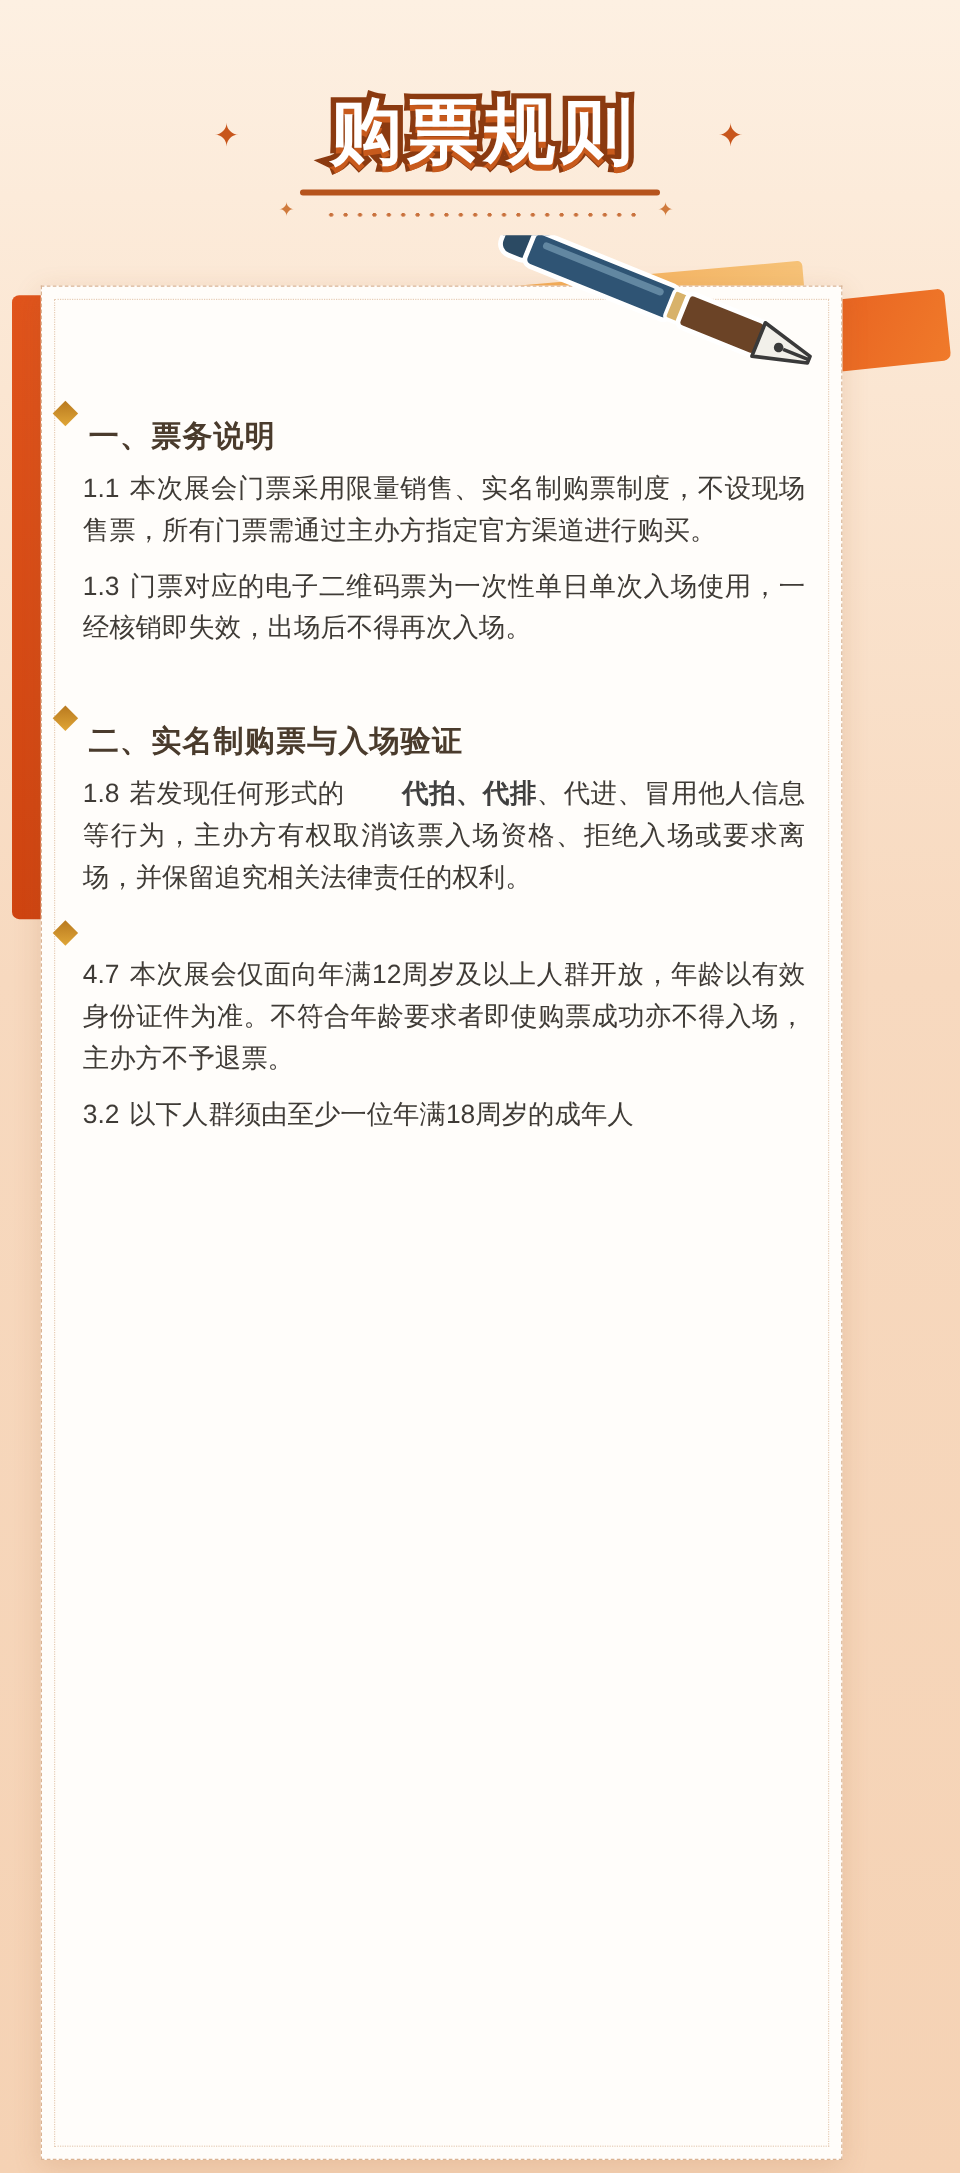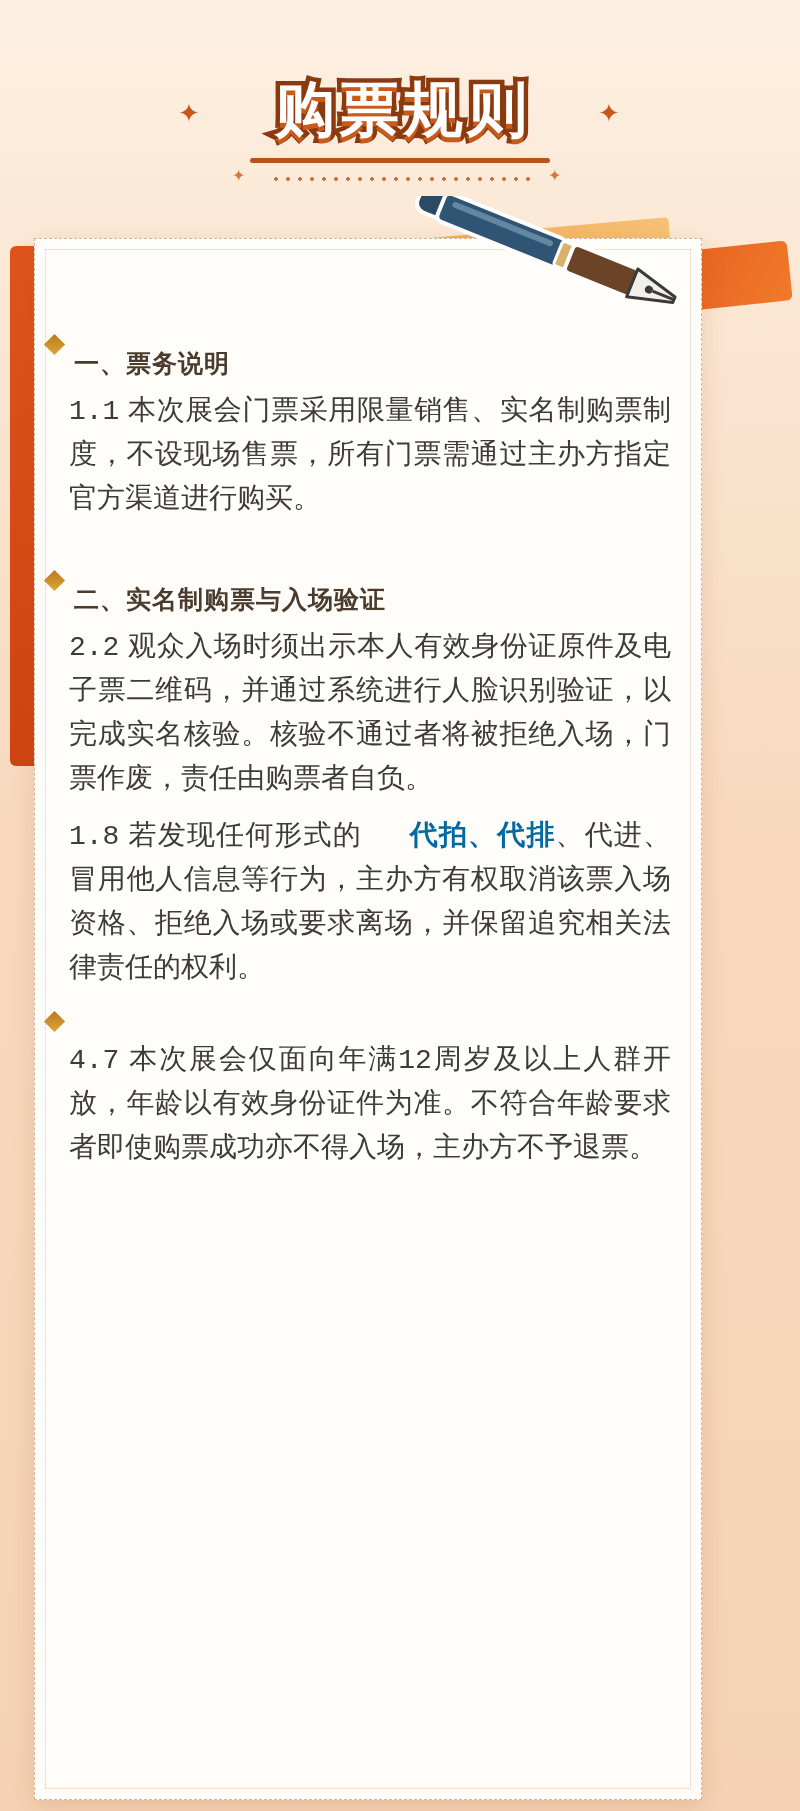--- a/index.html
+++ b/index.html
@@ -158,32 +158,32 @@
   }
   .section-title {
     font-size: 25px;
     font-weight: bold;
     color: #4a3b2c;
     letter-spacing: 1px;
     font-family: "DejaVu Sans", "Liberation Sans", sans-serif;
     margin-top: 38px;
   }
   .para {
-    font-size: 28px;
+    font-size: 22px;
     line-height: 1.58;
     color: #3f3b36;
     margin: 0 0 12px 0;
     text-align: justify;
-    font-family: Liberation Mono, monospace;
+    font-family: Liberation Sans, sans-serif;
   }
   .para .num {
     margin-right: 8px;
   }
   .hl {
-    color: #0369a1;
+    color: #404040;
     font-weight: bold;
     margin-left: 48px;
   }
 </style>
 </head>
 <body>
 
 <div class="header">
   <div class="title-wrap">
     <span class="title-text">购票规则</span>
@@ -200,30 +200,31 @@
 <div class="ribbon ribbon-red2"></div>
 <div class="ribbon ribbon-red"></div>
 
 <div class="card">
   <div class="card-inner" id="content">
       <div class="section-head">
         <span class="diamond"></span>
         <span class="section-title">一、票务说明</span>
       </div>
       <p class="para"><span class="num">1.1</span><span>本次展会门票采用限量销售、实名制购票制度，不设现场售票，所有门票需通过主办方指定官方渠道进行购买。</span></p>
+      <p class="para"><span class="num">1.3</span><span>门票对应的电子二维码票为一次性单日单次入场使用，一经核销即失效，出场后不得再次入场。</span></p>
       <div class="section-head">
         <span class="diamond"></span>
         <span class="section-title">二、实名制购票与入场验证</span>
       </div>
-      <p class="para"><span class="num">2.2</span><span>观众入场时须出示本人有效身份证原件及电子票二维码，并通过系统进行人脸识别验证，以完成实名核验。核验不通过者将被拒绝入场，门票作废，责任由购票者自负。</span></p>
       <p class="para"><span class="num">1.8</span><span>若发现任何形式的</span><span class="hl">代拍、代排</span><span>、代进、冒用他人信息等行为，主办方有权取消该票入场资格、拒绝入场或要求离场，并保留追究相关法律责任的权利。</span></p>
       <div class="section-head">
         <span class="diamond"></span>
       </div>
       <p class="para"><span class="num">4.7</span><span>本次展会仅面向年满12周岁及以上人群开放，年龄以有效身份证件为准。不符合年龄要求者即使购票成功亦不得入场，主办方不予退票。</span></p>
+      <p class="para"><span class="num">3.2</span><span>以下人群须由至少一位年满18周岁的成年人</span></p>
     </div>
 </div>
 
 <svg class="pen" viewBox="0 0 300 110">
   <g transform="rotate(22 150 55)">
     <rect x="10" y="40" width="30" height="26" rx="10" fill="#2b4a63" stroke="#ffffff" stroke-width="4"></rect>
     <rect x="34" y="38" width="130" height="30" rx="6" fill="#2f5474" stroke="#ffffff" stroke-width="4"></rect>
     <rect x="44" y="44" width="108" height="6" rx="3" fill="#6f93ad" opacity="0.8"></rect>
     <rect x="160" y="40" width="16" height="26" rx="3" fill="#d8b26a" stroke="#ffffff" stroke-width="3"></rect>
     <rect x="172" y="38" width="70" height="30" rx="5" fill="#6b4326" stroke="#ffffff" stroke-width="4"></rect>

